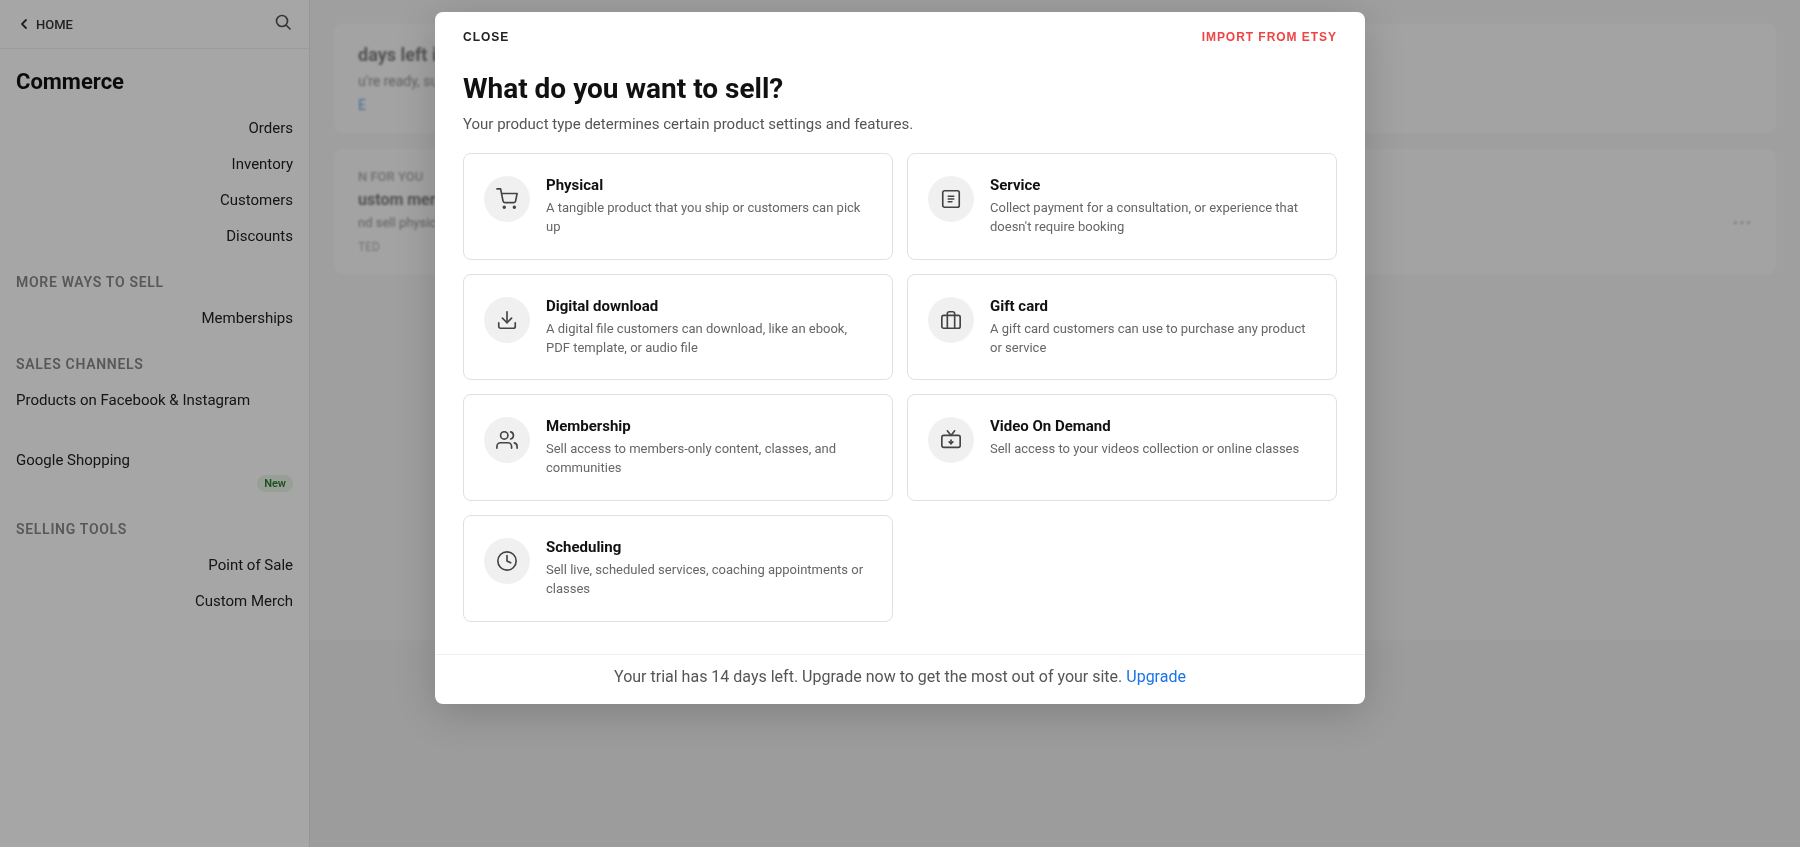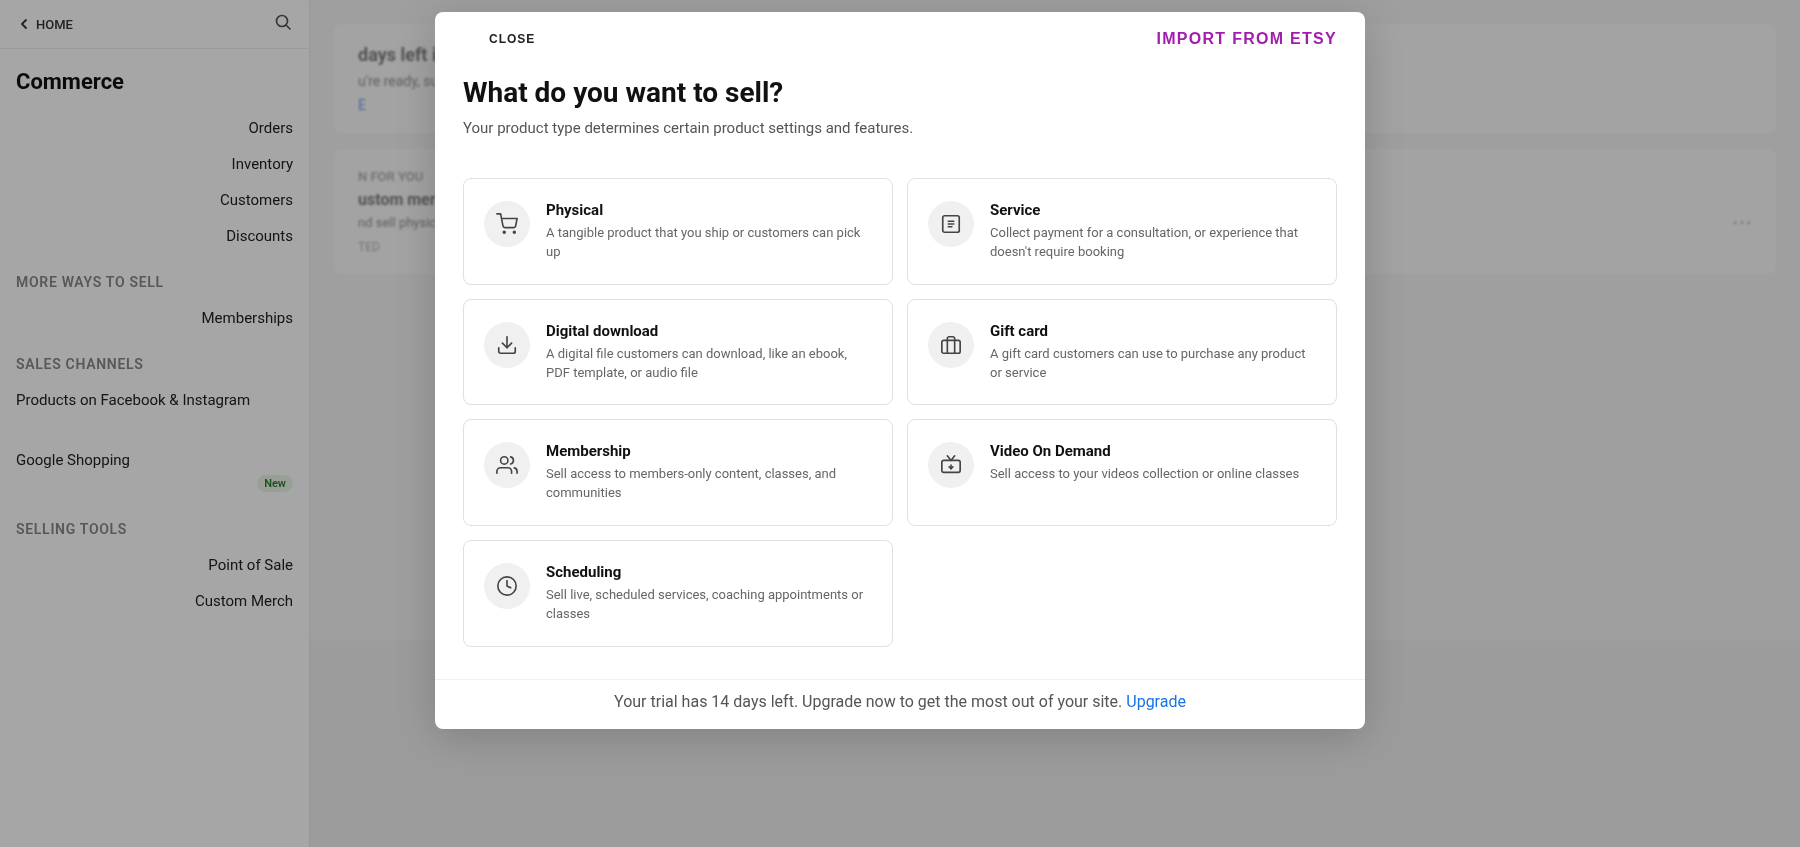--- a/index.html
+++ b/index.html
@@ -135,55 +135,54 @@
       overflow-y: auto;
       position: relative;
       margin-top: 12px;
       box-shadow: 0 8px 40px rgba(0,0,0,0.18);
     }
     .modal-header {
       display: flex;
       align-items: center;
       justify-content: space-between;
       padding: 18px 28px 0;
-      margin-left: 26px;
     }
     .modal-close-btn {
       font-size: 12px;
       font-weight: 700;
       letter-spacing: 0.08em;
       color: #222;
       cursor: pointer;
       text-transform: uppercase;
       background: none;
       border: none;
     }
     .modal-import-btn {
-      font-size: 16px;
+      font-size: 12px;
       font-weight: 700;
       letter-spacing: 0.08em;
-      color: #a21caf;
+      color: #ef4444;
       cursor: pointer;
       text-transform: uppercase;
       background: none;
       border: none;
     }
     .modal-body {
       padding: 28px 28px 32px;
     }
     .modal-title {
       font-size: 28px;
       font-weight: 700;
       color: #111;
       margin-bottom: 10px;
     }
     .modal-subtitle {
       font-size: 15px;
       color: #555;
-      margin-bottom: 41px;
+      margin-bottom: 20px;
     }
 
     
     .product-grid {
       display: grid;
       grid-template-columns: 1fr 1fr;
       gap: 14px;
     }
     .product-card {
       border: 1px solid #e0e0e0;

